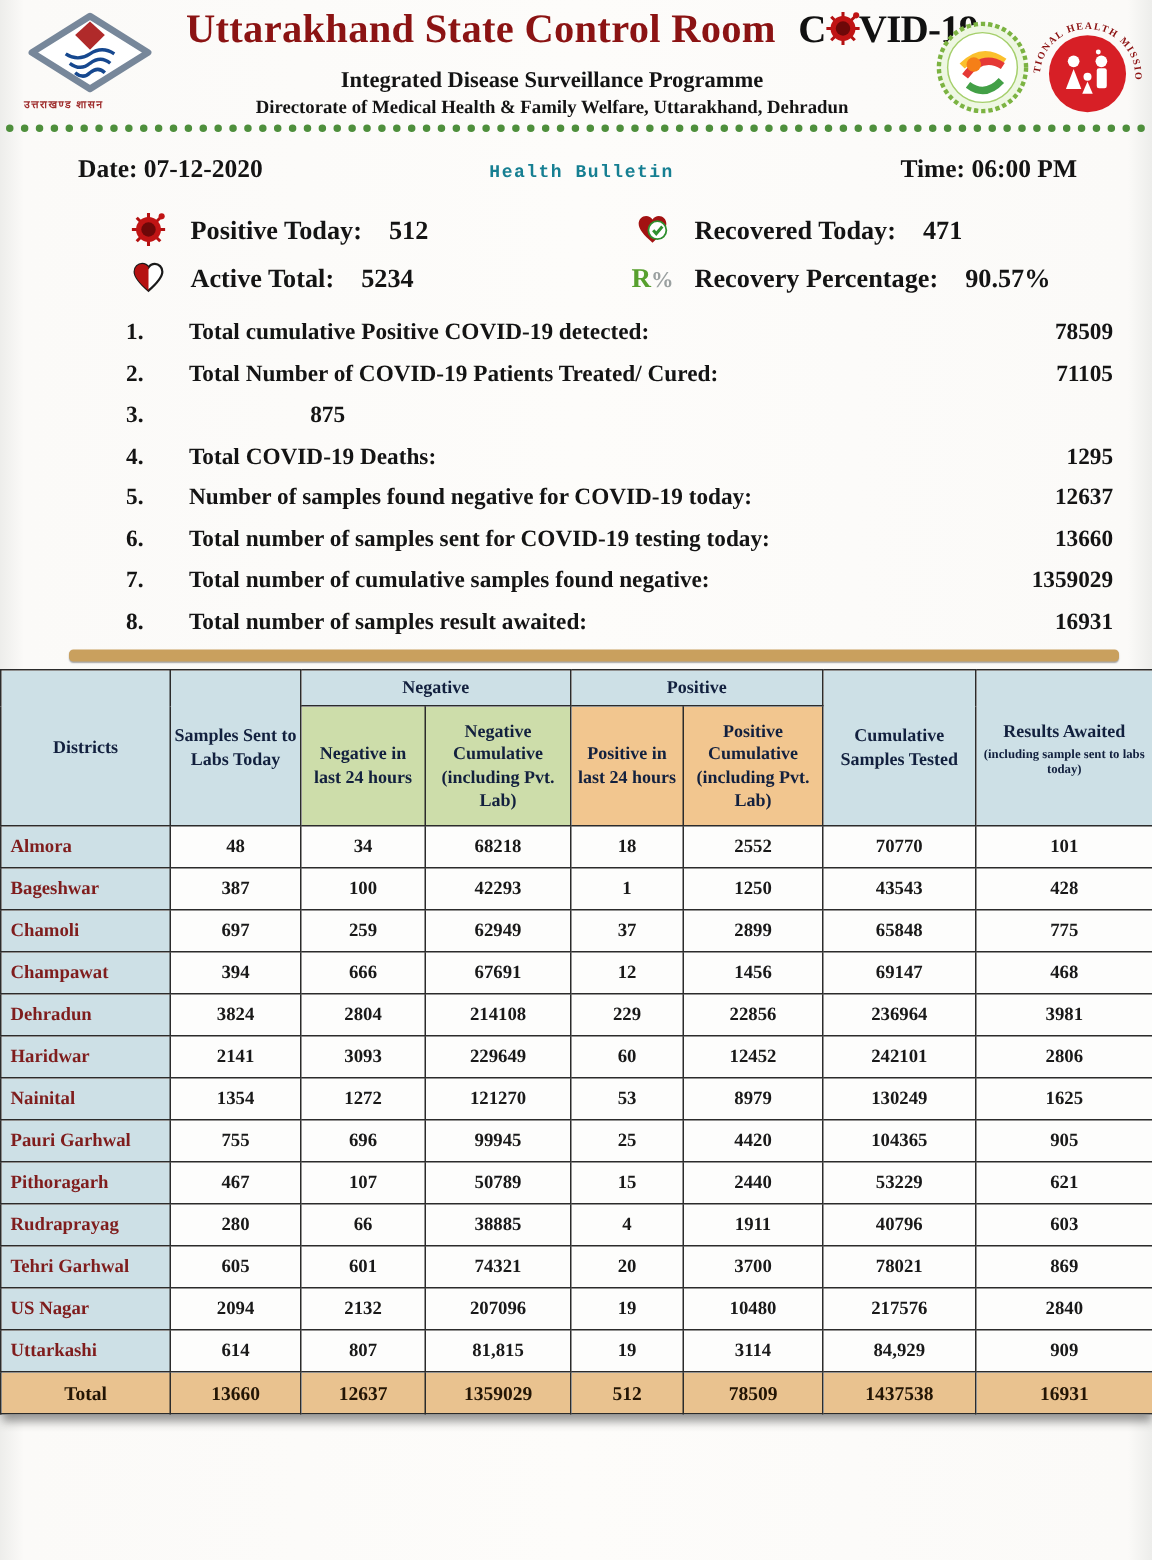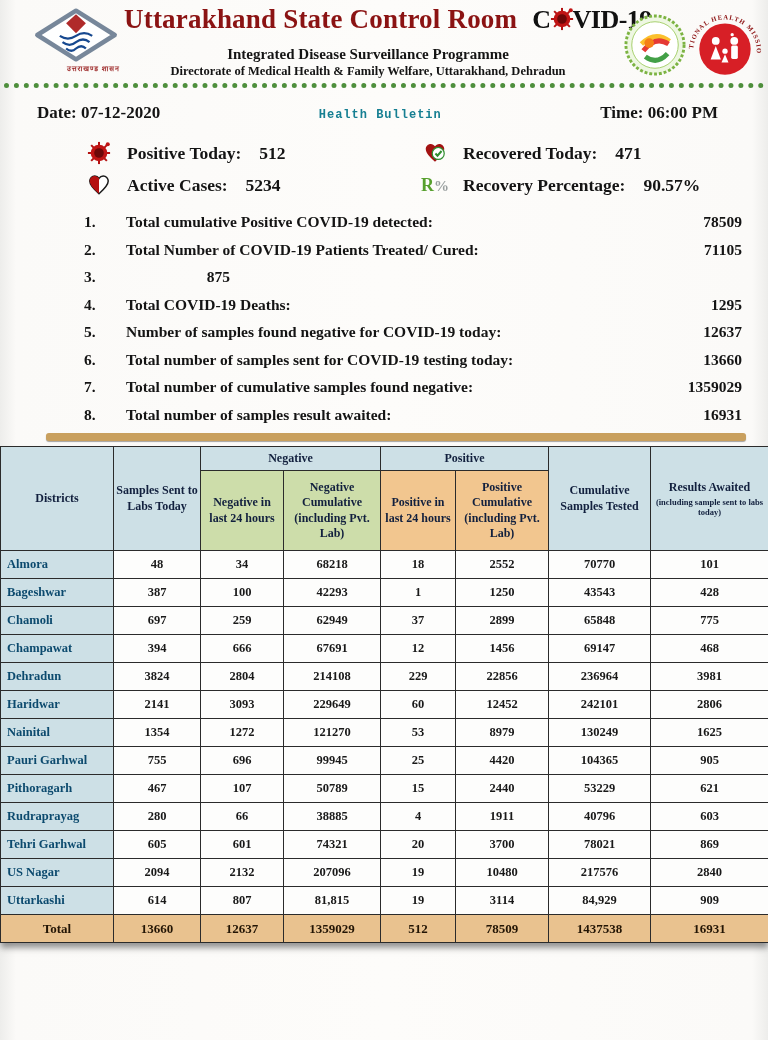--- a/index.html
+++ b/index.html
@@ -8,36 +8,36 @@
     --virus-red:#c01414;
   }
   html,body{margin:0;padding:0;background:#e8e8e6;}
   .page{
     width:768px;height:1040px;margin:0 auto;position:relative;overflow:hidden;
     background:linear-gradient(90deg,#ededeb 0,#fbfaf8 16px,#fdfcfa 50%,#fbfaf8 calc(100% - 16px),#ededeb 100%);
     font-family:"Liberation Serif", serif;color:#141414;
   }
   
   .banner{display:flex;align-items:flex-start;padding:6px 6px 0 16px;height:74px;gap:4px;}
-  .logo-left{width:104px;text-align:right;flex:none;padding-top:2px;}
+  .logo-left{width:104px;text-align:left;flex:none;padding-top:2px;}
   .logo-left svg{width:88px;height:54px;}
   .logo-caption{font-size:7px;color:#a03030;letter-spacing:1px;margin-top:-2px;filter:blur(.4px);font-weight:bold;}
   .head-text{flex:1;text-align:center;min-width:0;}
   .title-line{font-size:27px;font-weight:bold;color:var(--title-red);white-space:nowrap;line-height:1.02;letter-spacing:.2px;}
   .covid{color:#111;font-size:26px;margin-left:8px;letter-spacing:-.5px;}
   .virus-o{display:inline-block;width:24px;height:24px;vertical-align:-3px;margin:0 -1px;}
   .virus-o svg{width:24px;height:24px;}
   .sub1{font-size:15px;font-weight:bold;margin-top:12px;}
   .sub2{font-size:12.5px;font-weight:bold;margin-top:1px;}
   .logo-right{display:flex;align-items:center;gap:2px;flex:none;width:146px;justify-content:flex-end;padding-top:2px;}
   .logo-swirl svg{width:62px;height:62px;}
   .logo-nhm svg{width:74px;height:74px;}
   .dotted-sep{margin:3px 4px 0 4px;height:0;border-bottom:5px dotted var(--dot-green);}
   
-  .bulletin-row{display:flex;align-items:baseline;justify-content:space-between;padding:15px 50px 0 37px;font-size:17px;font-weight:bold;}
+  .bulletin-row{display:flex;align-items:baseline;justify-content:space-between;padding:15px 50px 0 52px;font-size:17px;font-weight:bold;}
   .hb-title{font-family:"Liberation Mono", monospace;font-size:12px;font-weight:bold;color:var(--teal);letter-spacing:1px;}
   
   .stats{display:grid;grid-template-columns:336px auto;row-gap:8px;padding:18px 20px 0 84px;font-size:17.5px;font-weight:bold;}
   .stat{display:flex;align-items:center;gap:13px;white-space:nowrap;}
   .stat .icon{width:30px;flex:none;display:inline-flex;justify-content:center;align-items:center;}
   .stat .icon svg{width:24px;height:24px;}
   .stat .val{margin-left:5px;}
   .txt-ic{font-weight:bold;}
   .txt-ic.red{color:#b41414;font-size:15px;font-style:italic;}
   .txt-ic.red sup{font-size:9px;}
@@ -56,21 +56,21 @@
   .dtable th,.dtable td{border:1px solid #2b2b2b;overflow:hidden;}
   .dtable thead th{font-size:12px;line-height:1.3;padding:1px 2px;color:#12203e;vertical-align:middle;}
   .dtable tr.h1{height:24px;}
   .dtable tr.h2{height:80px;}
   .c-blue{background:var(--header-blue);}
   .c-green{background:var(--neg-green);}
   .c-orange{background:var(--pos-orange);}
   .th-results .small{display:block;font-size:8.5px;line-height:1.25;margin-top:1px;}
   .dtable tbody tr{height:28px;}
   .dtable tbody td{text-align:center;font-size:12.5px;background:#fdfdfc;color:#191919;}
-  .dtable tbody td.district{text-align:left;padding-left:6px;background:var(--header-blue);font-size:12.5px;color:#0c4a6e;}
+  .dtable tbody td.district{text-align:left;padding-left:6px;background:var(--header-blue);font-size:12.5px;color:#7f1d1d;}
   .dtable tfoot tr{height:28px;}
   .dtable tfoot td{background:var(--total-tan);text-align:center;font-size:13px;color:#231505;}
 </style>
 </head>
 <body>
 
 <div class="page">
 
   <header class="banner">
     <div class="logo-left">
@@ -179,21 +179,21 @@
           <svg viewBox="0 0 26 26">
             <defs>
               <clipPath id="heartLeftClip">
                 <rect x="0" y="0" width="13" height="26"></rect>
               </clipPath>
             </defs>
             <path d="M13 22.5 C6.5 16.8 3 12.6 3 8.8 C3 5.6 5.5 3.2 8.4 3.2 C10.3 3.2 12 4.2 13 5.8 C14 4.2 15.7 3.2 17.6 3.2 C20.5 3.2 23 5.6 23 8.8 C23 12.6 19.5 16.8 13 22.5 Z" fill="#ffffff" stroke="#1a1a1a" stroke-width="1.6"></path>
             <path d="M13 22.5 C6.5 16.8 3 12.6 3 8.8 C3 5.6 5.5 3.2 8.4 3.2 C10.3 3.2 12 4.2 13 5.8 C14 4.2 15.7 3.2 17.6 3.2 C20.5 3.2 23 5.6 23 8.8 C23 12.6 19.5 16.8 13 22.5 Z" fill="#b51111" clip-path="url(#heartLeftClip)"></path>
           </svg>
         </span>
-        <span class="lbl">Active Cases:</span>
+        <span class="lbl">Active Total:</span>
         <span class="val">5234</span>
       </div>
       <div class="stat">
         <span class="icon">
           <span class="txt-ic"><span class="g">R</span><span class="gy">%</span></span>
         </span>
         <span class="lbl">Recovery Percentage:</span>
         <span class="val">90.57%</span>
       </div>
     </div>

